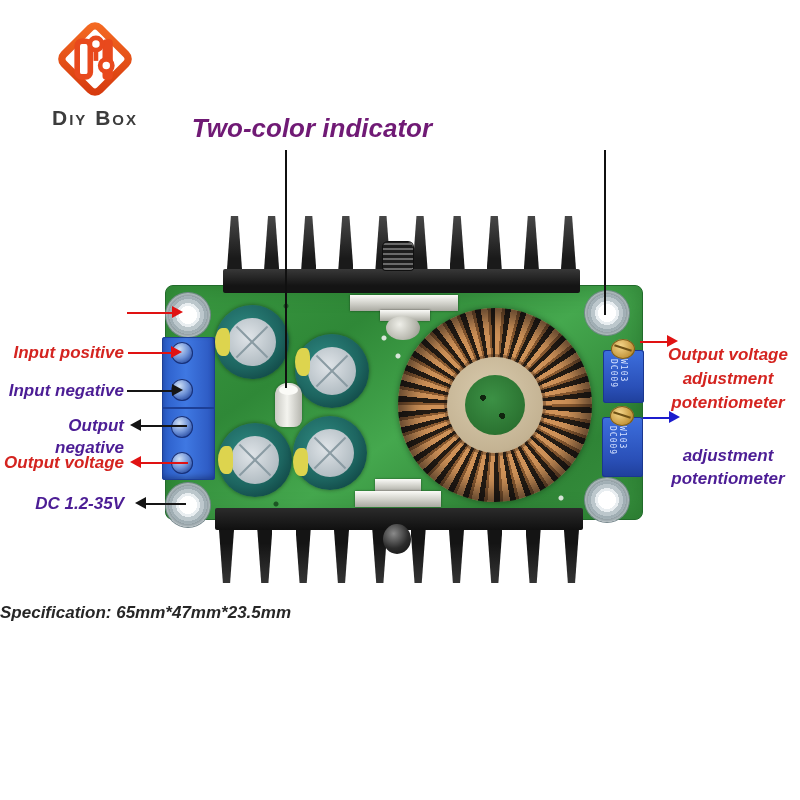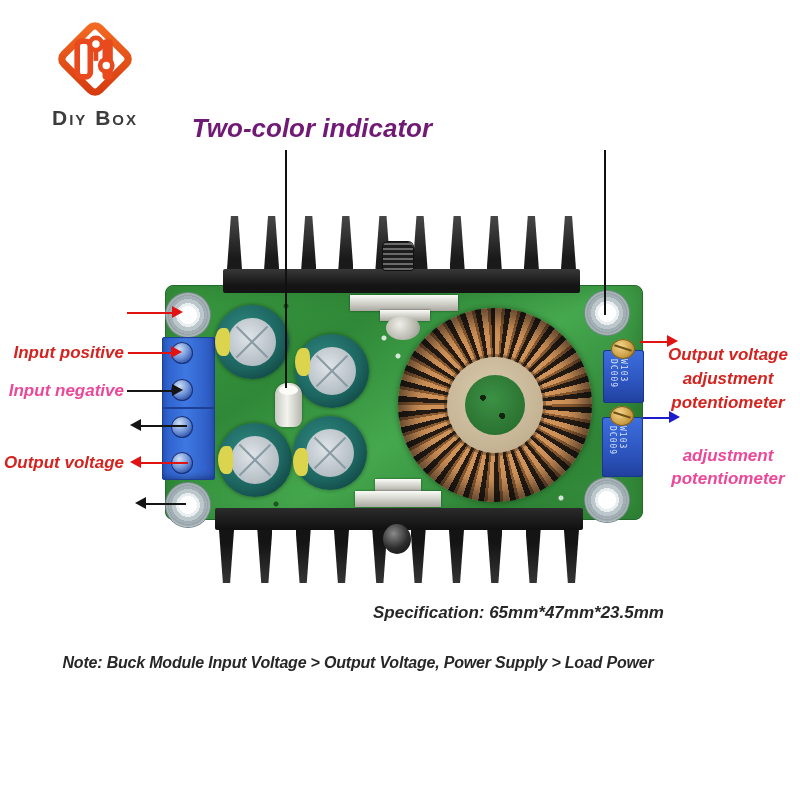--- a/index.html
+++ b/index.html
@@ -32,25 +32,25 @@
   .arrow.red{color:#e01212;}
   .arrow.black{color:#151515;}
   .arrow.blue{color:#1c1ccd;}
 
   
   .llabel{position:absolute;left:0;width:124px;text-align:right;font-style:italic;
           font-weight:600;font-size:17px;line-height:22px;z-index:7;}
   .rlabel{position:absolute;left:661px;width:134px;text-align:center;font-style:italic;
           font-weight:600;font-size:17px;z-index:7;margin-top:40px;}
   .red-text{color:#d42420;}
-  .dark-text{color:#ec4899;}
+  .dark-text{color:#4c1d95;}
   .rlabel span{display:block;}
 
   
-  .spec{position:absolute;left:0;top:603px;width:664px;text-align:right;
+  .spec{position:absolute;left:0;top:603px;width:664px;text-align:left;
         font-style:italic;font-weight:600;font-size:17px;color:#272727;}
   .note{position:absolute;left:0;top:654px;width:716px;text-align:center;
         font-style:italic;font-weight:600;font-size:16px;color:#272727;letter-spacing:-0.2px;}
 
   
   .board{position:absolute;left:165px;top:215px;width:478px;height:370px;z-index:1;}
   .board .abs{position:absolute;}
 
   
   .hs-top{left:58px;top:1px;width:357px;height:77px;z-index:4;}
@@ -284,21 +284,23 @@
           <div class="fin"></div>
           <div class="fin"></div>
           <div class="fin"></div>
       </div>
       <div class="abs hs-screw-bottom"></div>
     </div>
   </div>
 
   <div class="llabel red-text" style="top:342px">Input positive</div>
   <div class="llabel dark-text" style="top:380px">Input negative</div>
+  <div class="llabel dark-text" style="top:415px">Output negative</div>
   <div class="llabel red-text" style="top:452px">Output voltage</div>
+  <div class="llabel dark-text" style="top:493px">DC 1.2-35V</div>
 
   <div class="arrow red head-right" style="left:127px;top:313px;width:46px">
       <span class="shaft"></span>
       <span class="head"></span>
     </div>
   <div class="arrow red head-right" style="left:128px;top:353px;width:44px">
       <span class="shaft"></span>
       <span class="head"></span>
     </div>
   <div class="arrow black head-right" style="left:127px;top:391px;width:46px">
@@ -330,15 +332,14 @@
   <div class="arrow red head-right" style="left:640px;top:342px;width:28px">
       <span class="shaft"></span>
       <span class="head"></span>
     </div>
   <div class="arrow blue head-right" style="left:643px;top:418px;width:27px">
       <span class="shaft"></span>
       <span class="head"></span>
     </div>
 
   <div class="spec">Specification: 65mm*47mm*23.5mm</div>
-  <div class="note">Note: Buck Module Input Voltage &gt; Output Voltage, Power Supply &gt; Load Power</div>
 
 </div>
 
 </body></html>

